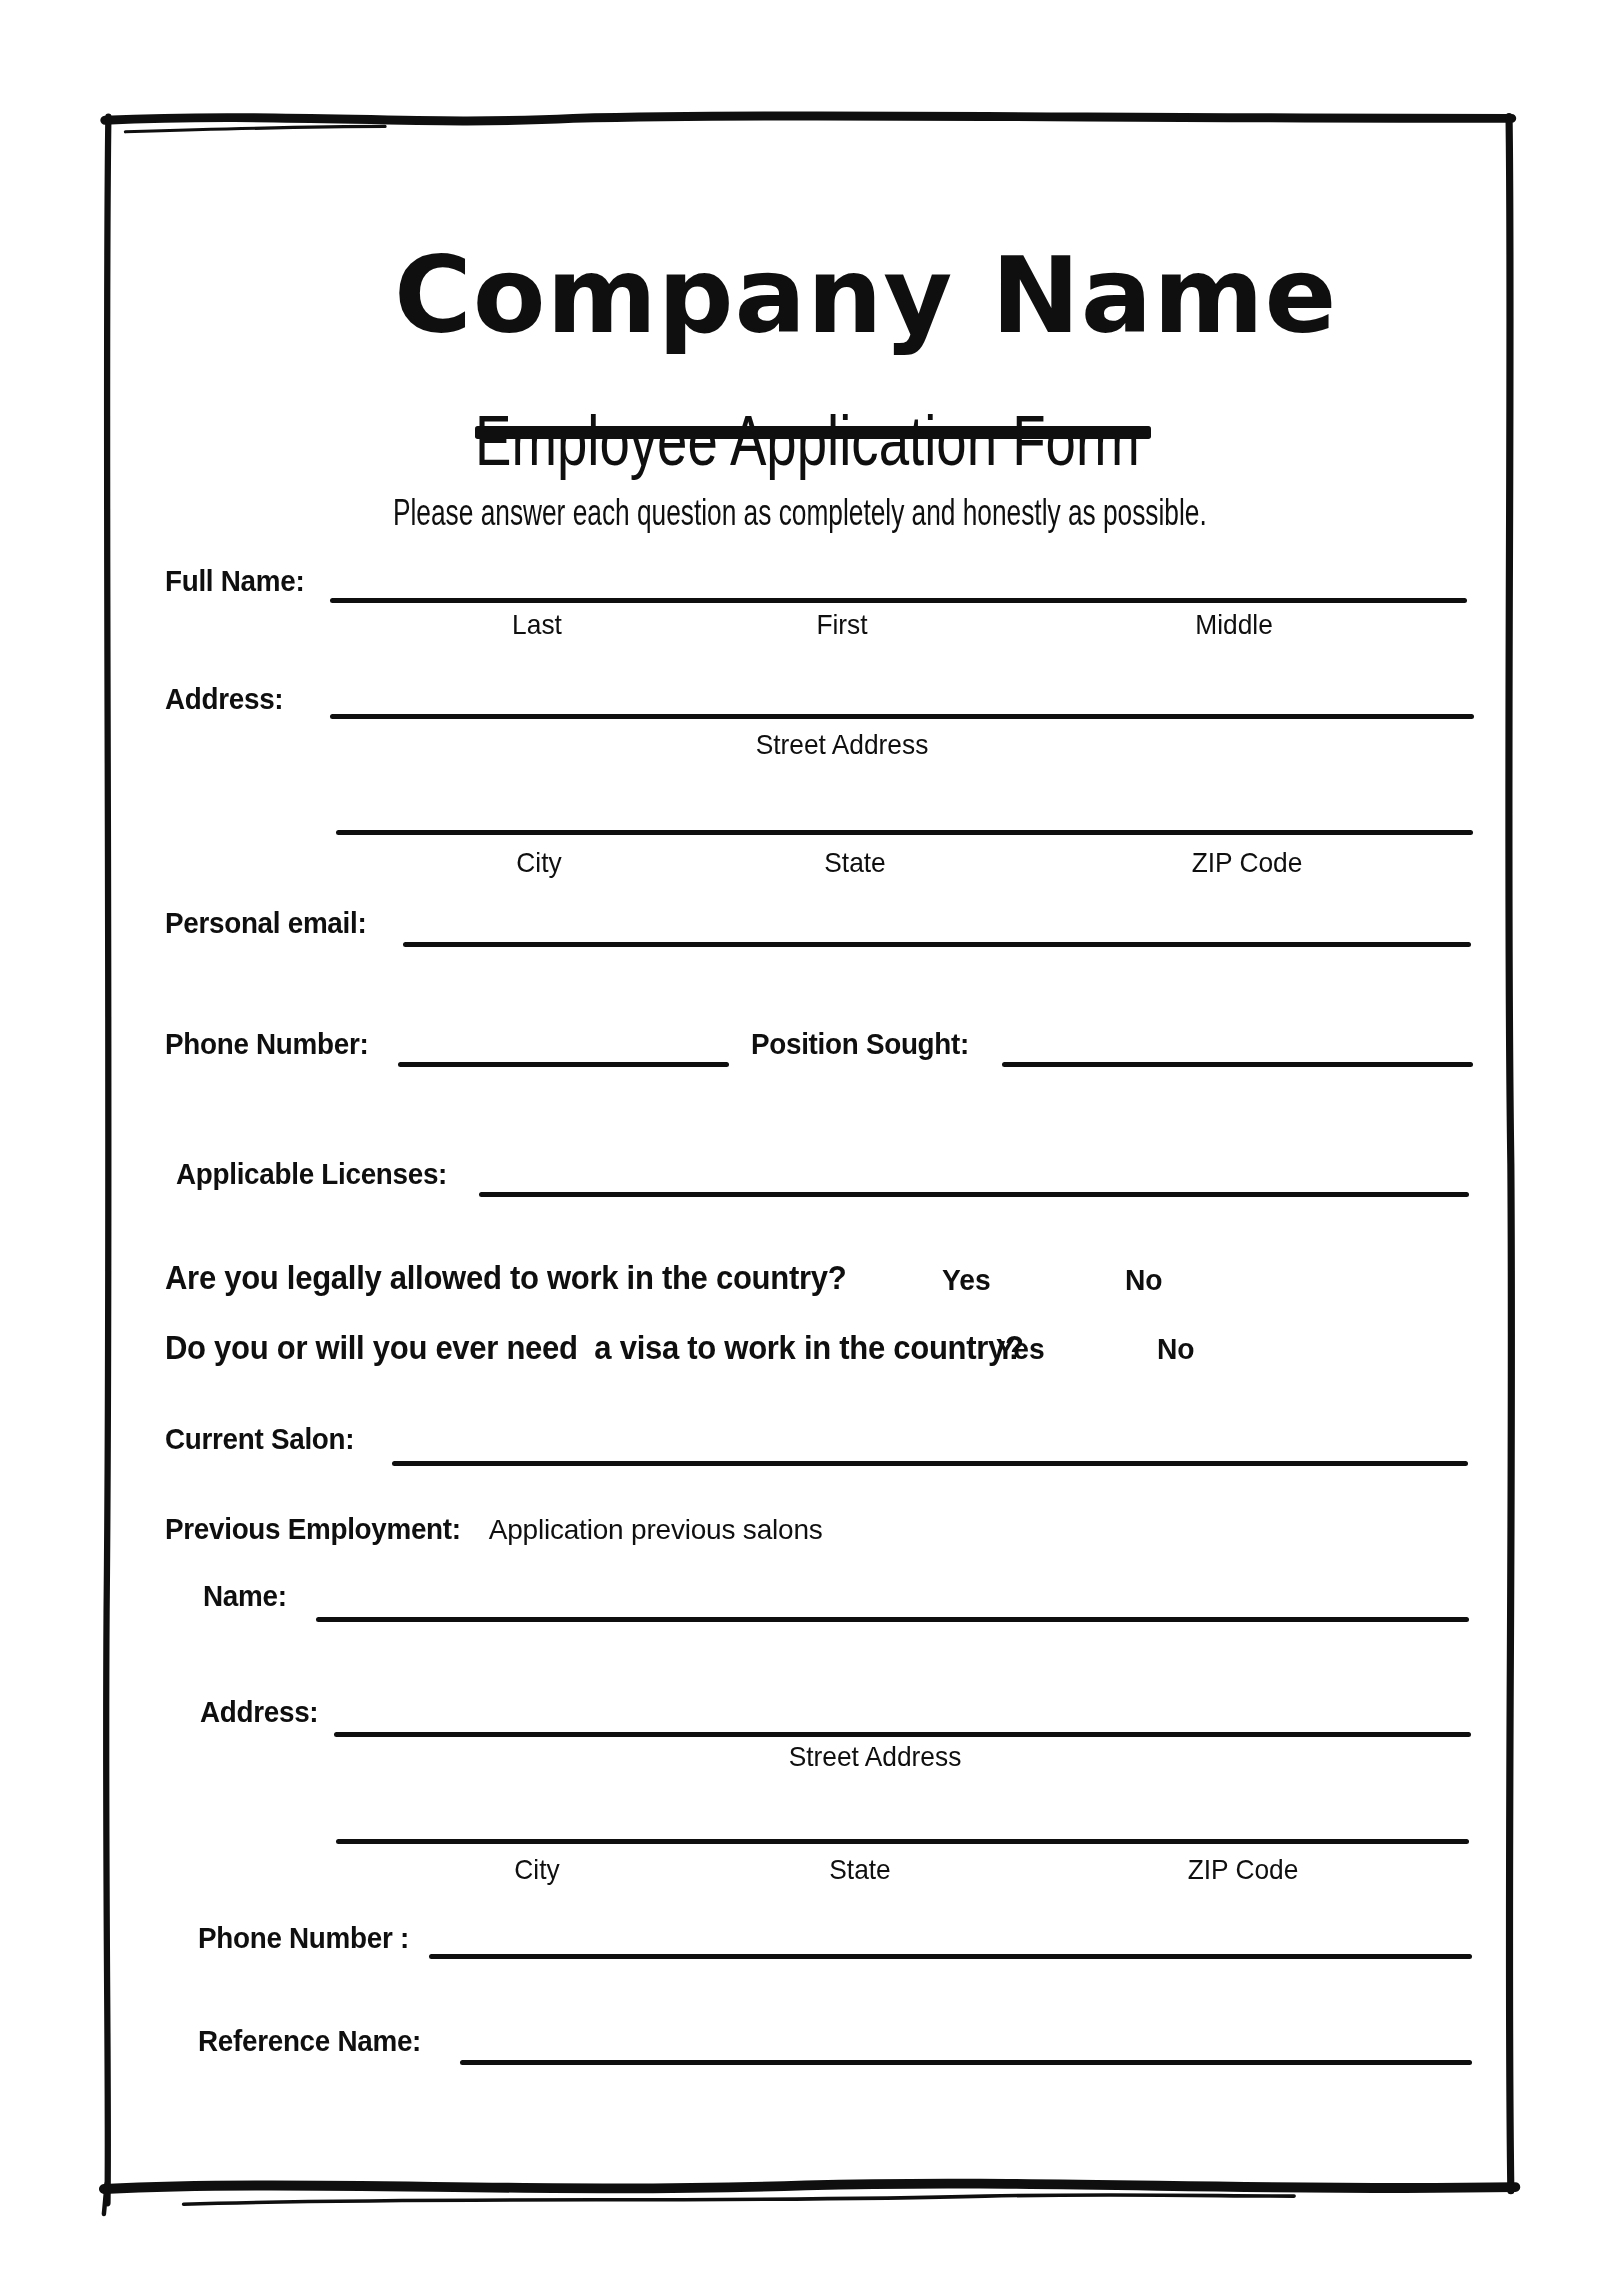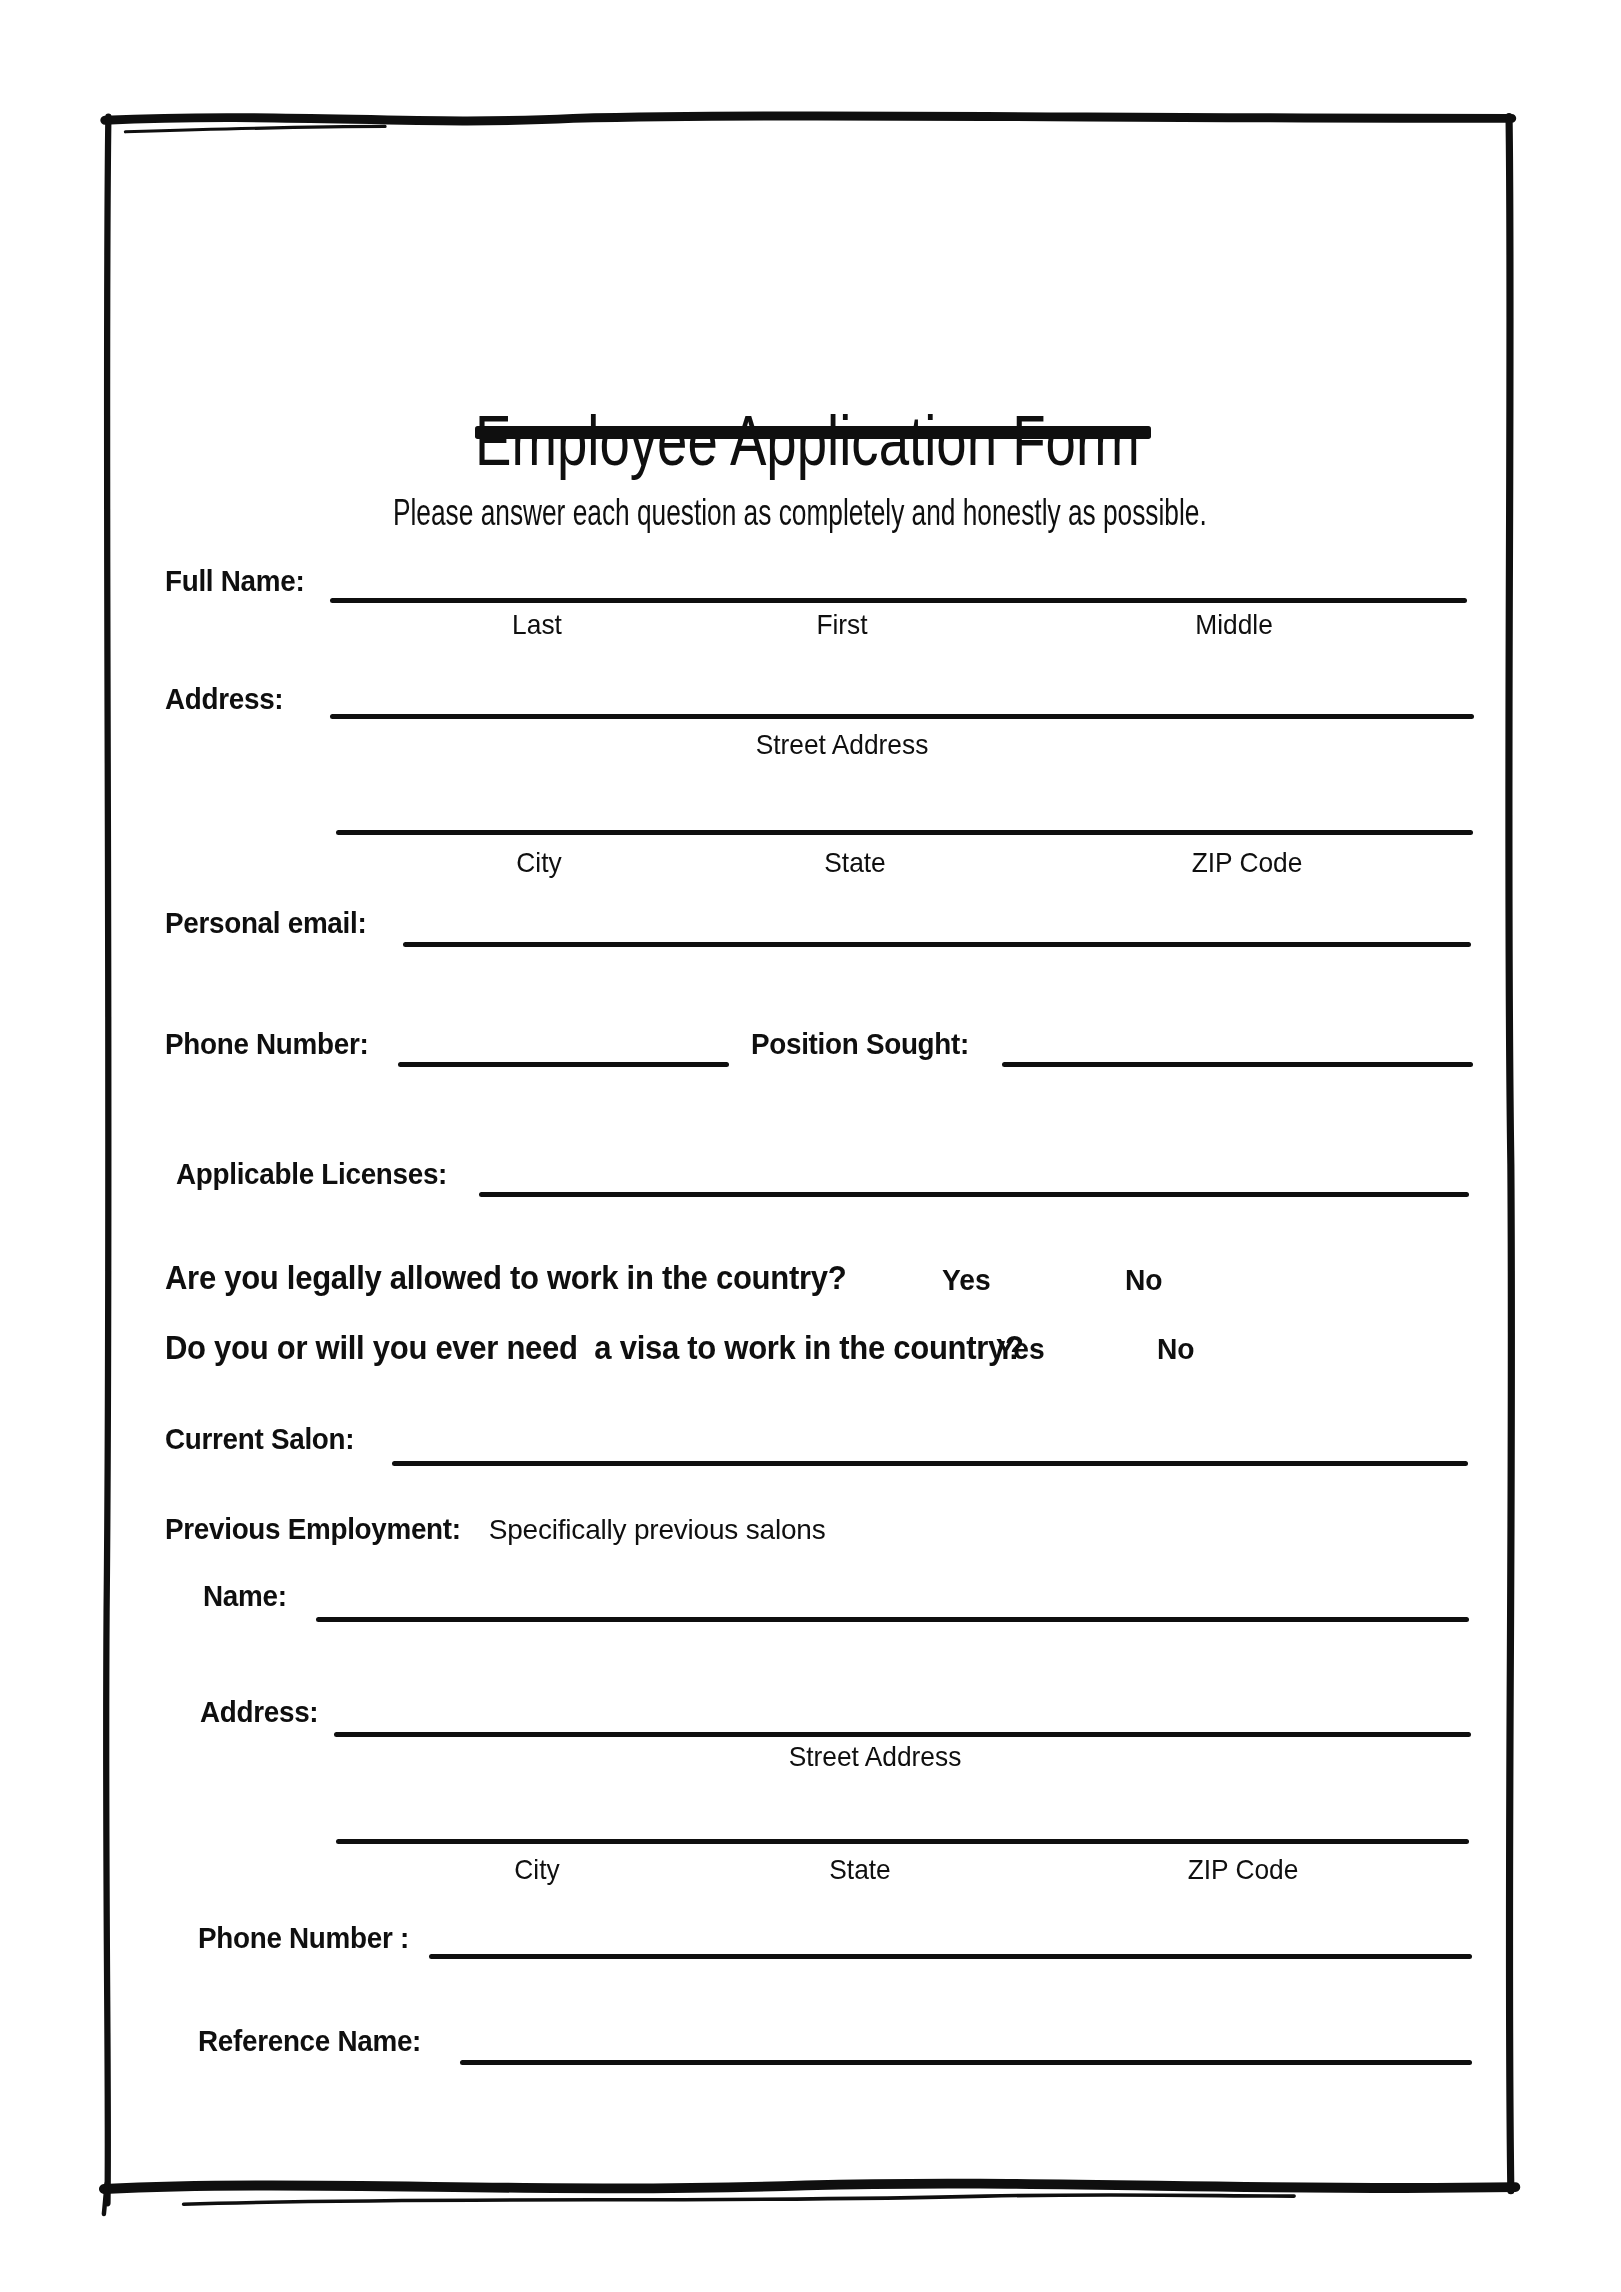--- a/index.html
+++ b/index.html
@@ -78,20 +78,21 @@
   <svg class="border-svg" viewBox="0 0 1810 2560" fill="none" stroke="#0f0f0f" stroke-linecap="round">
     <path d="M117 134 C 320 125, 470 141, 640 132 C 900 126, 1200 132, 1688 132" stroke-width="10"></path>
     <path d="M140 147 C 240 144, 340 141, 430 141" stroke-width="3.5"></path>
     <path d="M121 130 C 116 500, 125 1200, 119 1800 C 117 2100, 122 2350, 120 2460" stroke-width="7"></path>
     <path d="M1685 130 C 1689 420, 1681 900, 1687 1300 C 1690 1700, 1682 2100, 1687 2446" stroke-width="8"></path>
     <path d="M116 2444 C 350 2433, 600 2450, 900 2440 C 1150 2433, 1400 2447, 1692 2442" stroke-width="11"></path>
     <path d="M205 2461 C 500 2452, 800 2460, 1100 2452 C 1250 2449, 1360 2452, 1445 2452" stroke-width="4"></path>
     <path d="M119 2438 C 118 2450, 117 2462, 116 2472" stroke-width="5"></path>
   </svg>
 
+  <h1 class="abs company">Company Name</h1>
   <h2 class="abs formtitle">Employee Application Form</h2>
   <div class="title-rule"></div>
   <p class="abs instruction">Please answer each question as completely and honestly as possible.</p>
 
   <div class="abs lbl" style="left:165px;top:566px;">Full Name:</div>
   <div class="fl" style="left:330px;top:598px;width:1137px;"></div>
   <div class="abs sub" style="left:537px;top:611px;">Last</div>
   <div class="abs sub" style="left:842px;top:611px;">First</div>
   <div class="abs sub" style="left:1234px;top:611px;">Middle</div>
 
@@ -119,21 +120,21 @@
   <div class="abs yn" style="left:1125px;top:1265px;">No</div>
 
   <div class="abs q" style="left:165px;top:1331px;">Do you or will you ever need  a visa to work in the country?</div>
   <div class="abs yn" style="left:996px;top:1334px;">Yes</div>
   <div class="abs yn" style="left:1157px;top:1334px;">No</div>
 
   <div class="abs lbl" style="left:165px;top:1424px;">Current Salon:</div>
   <div class="fl" style="left:392px;top:1461px;width:1076px;"></div>
 
   <div class="abs prevwrap">
-    <span class="lbl" style="position:static;display:inline-block;">Previous Employment:</span><span class="note inline-note">Specifically previous salons</span>
+    <span class="lbl" style="position:static;display:inline-block;">Previous Employment:</span><span class="note inline-note">Application previous salons</span>
   </div>
 
   <div class="abs lbl" style="left:203px;top:1581px;">Name:</div>
   <div class="fl" style="left:316px;top:1617px;width:1153px;"></div>
 
   <div class="abs lbl" style="left:200px;top:1697px;">Address:</div>
   <div class="fl" style="left:334px;top:1732px;width:1137px;"></div>
   <div class="abs sub" style="left:875px;top:1743px;">Street Address</div>
   <div class="fl" style="left:336px;top:1839px;width:1133px;"></div>
   <div class="abs sub" style="left:537px;top:1856px;">City</div>

